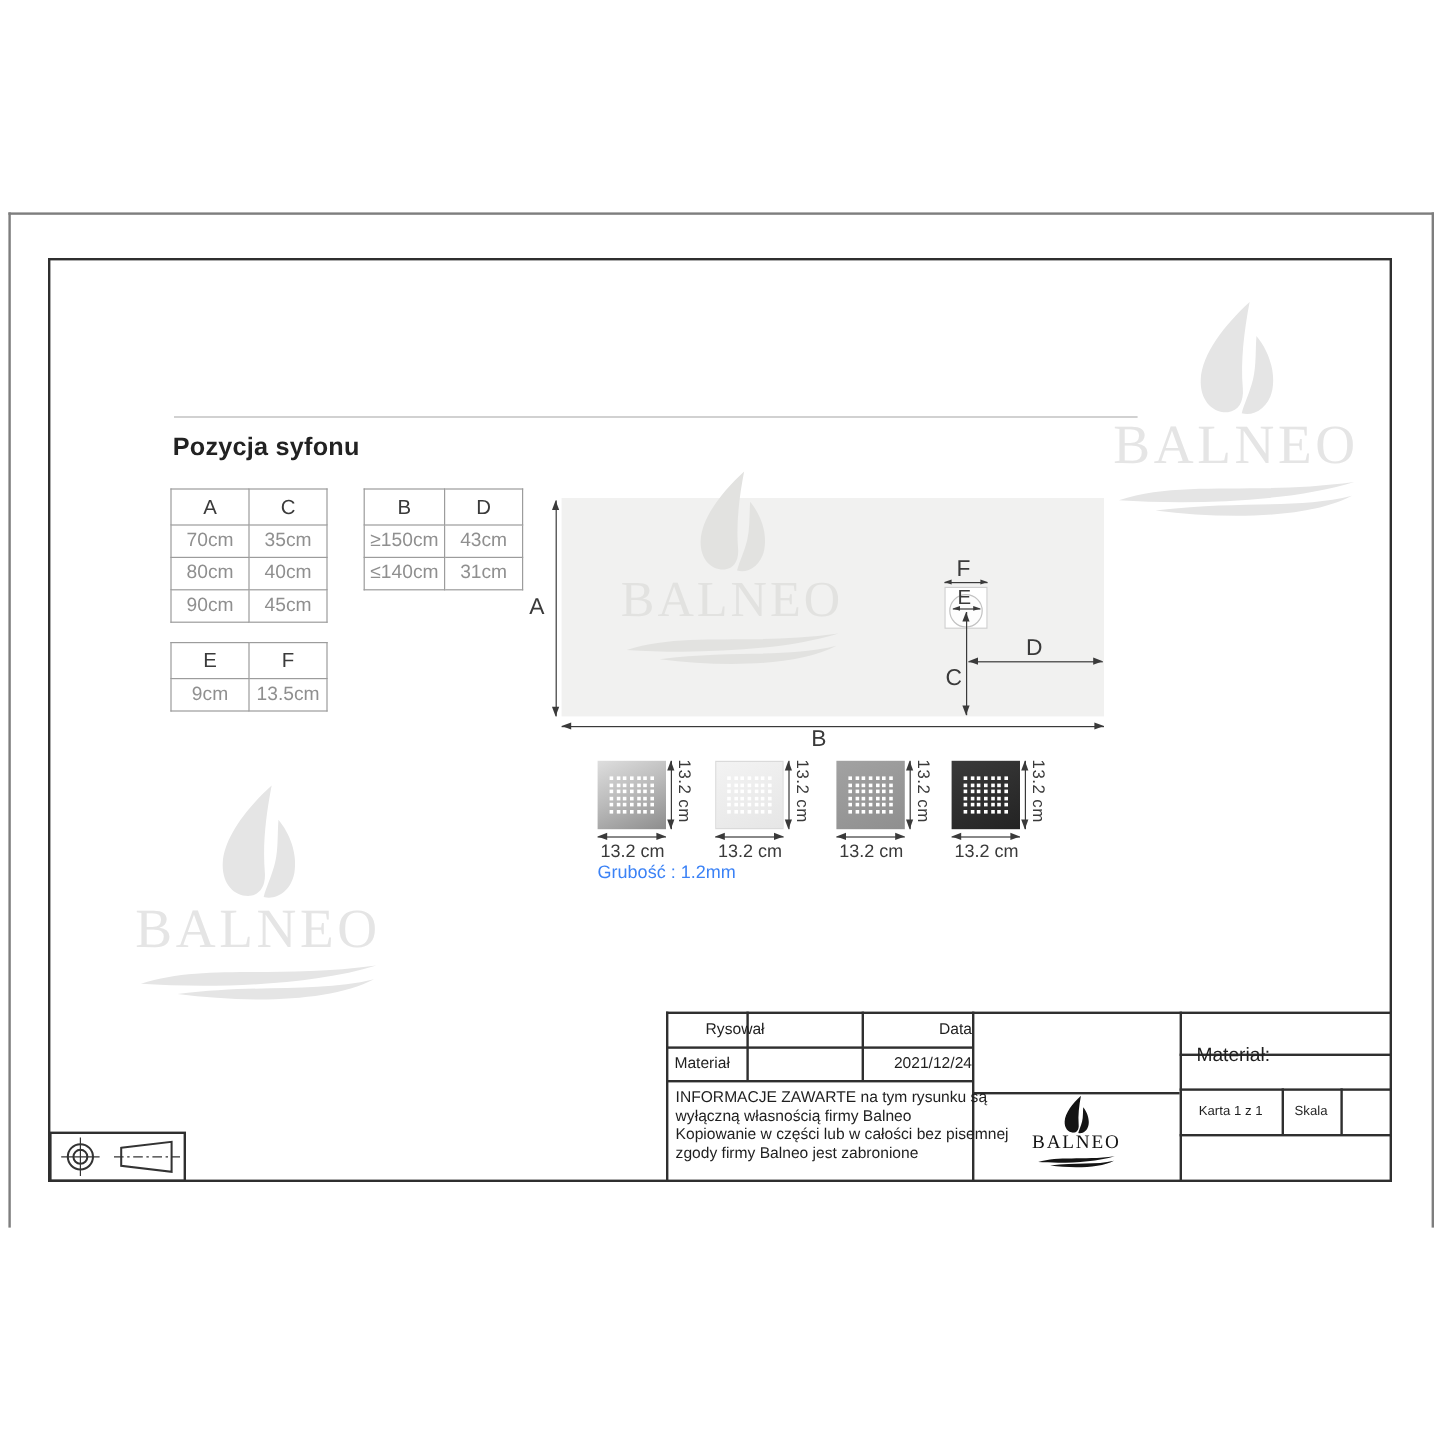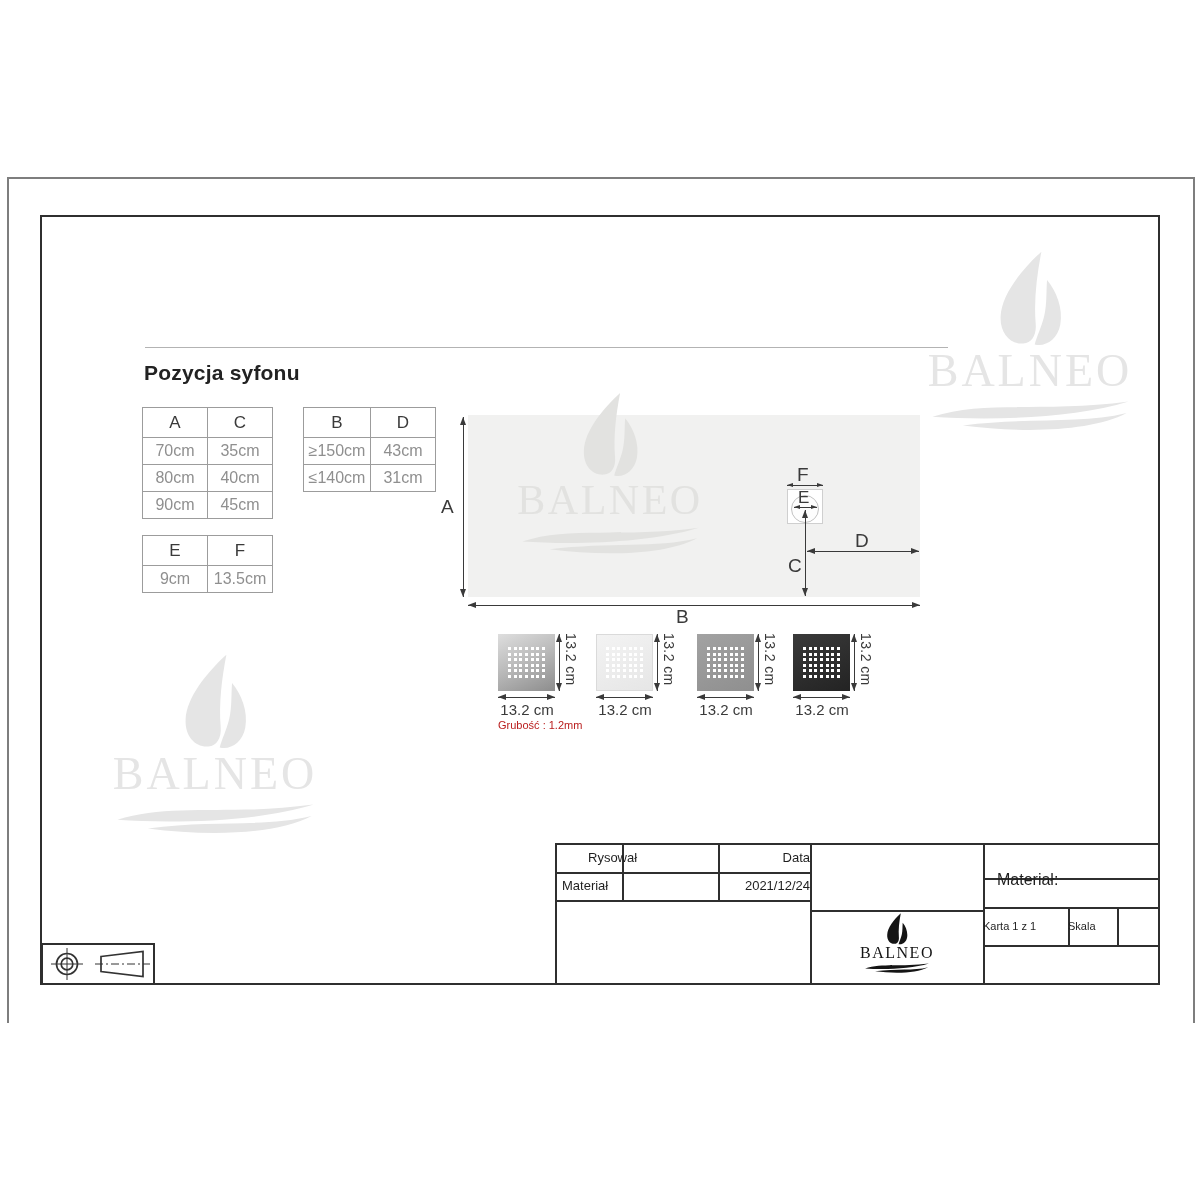--- a/index.html
+++ b/index.html
@@ -57,30 +57,30 @@
   
   .grate{width:57px;height:57px;display:flex;align-items:center;justify-content:center;box-sizing:border-box;}
   .grate.steel{background:linear-gradient(155deg,#dedede 0%,#bcbcbc 45%,#8d8d8d 100%);}
   .grate.light{background:linear-gradient(155deg,#f3f3f3 0%,#e6e6e6 100%);border:1px solid #dadada;}
   .grate.gray{background:linear-gradient(155deg,#a2a2a2 0%,#8f8f8f 100%);}
   .grate.black{background:linear-gradient(155deg,#3a3a3a 0%,#232323 100%);}
   .holes{display:grid;grid-template-columns:repeat(7,3px);grid-auto-rows:3px;gap:2.6px;}
   .holes i{background:#ffffff;display:block;}
   .vlabel{position:absolute;writing-mode:vertical-rl;font-size:14px;color:#3a3a3a;letter-spacing:0.4px;}
   .hlabel{position:absolute;font-size:15px;color:#3a3a3a;text-align:center;width:80px;}
-  .thickness{font-size:11px;color:#b91c1c;}
+  .thickness{font-size:15px;color:#3b82f6;}
 
   
   .tlh{position:absolute;height:2px;background:#2f2f2f;}
   .tlv{position:absolute;width:2px;background:#2f2f2f;}
   .tb-text{position:absolute;font-size:13px;color:#1f1f1f;}
   .tb-center{text-align:right;}
   .notice{position:absolute;font-size:13px;line-height:15.6px;color:#1f1f1f;white-space:nowrap;}
   .material{position:absolute;font-size:16px;color:#1f1f1f;}
-  .tb-small{position:absolute;font-size:11px;color:#1f1f1f;text-align:left;}
+  .tb-small{position:absolute;font-size:11px;color:#1f1f1f;text-align:center;}
 
   svg{display:block;}
 </style>
 </head>
 <body>
 
 <div id="canvas">
 
   <div class="abs outer-frame"></div>
   <div class="abs inner-frame"></div>
@@ -412,20 +412,26 @@
   <div class="tlv" style="left:718px;top:843px;height:57px;"></div>
   <div class="tlv" style="left:810px;top:843px;height:142px;"></div>
   <div class="tlv" style="left:983px;top:843px;height:142px;"></div>
   <div class="tlv" style="left:1068px;top:907px;height:38px;"></div>
   <div class="tlv" style="left:1117px;top:907px;height:38px;"></div>
 
   <div class="tb-text" style="left:588px;top:850px;">Rysował</div>
   <div class="tb-text" style="left:562px;top:878px;">Materiał</div>
   <div class="tb-text tb-center" style="left:718px;top:850px;width:92px;">Data</div>
   <div class="tb-text tb-center" style="left:718px;top:878px;width:92px;">2021/12/24</div>
+  <div class="notice" style="left:563px;top:906px;">
+    <div>INFORMACJE ZAWARTE na tym rysunku są</div>
+    <div>wyłączną własnością firmy Balneo</div>
+    <div>Kopiowanie w części lub w całości bez pisemnej</div>
+    <div>zgody firmy Balneo jest zabronione</div>
+  </div>
   <div class="material" style="left:997px;top:871px;">Materiał:</div>
   <div class="tb-small" style="left:983px;top:920px;width:85px;">Karta 1 z 1</div>
   <div class="tb-small" style="left:1068px;top:920px;width:49px;">Skala</div>
 
   <div class="abs wm-sm" style="left:860px;top:913px;width:74px;">
     <svg width="24" height="32" viewBox="0 0 76 100">
       <path fill="currentColor" d="M50,0 C28,20 8,46 7,68 C6,86 17,98 31,97 C40,96 45,88 44,76 C42,52 45,26 50,0 Z"></path>
       <path fill="currentColor" d="M56,30 C66,42 73,60 70,77 C67,93 54,101 43,98 C45,90 50,80 53,68 C56,55 55,42 56,30 Z"></path>
     </svg>
     <div class="wm-text" style="font-size:16px;letter-spacing:1.5px;">BALNEO</div>

